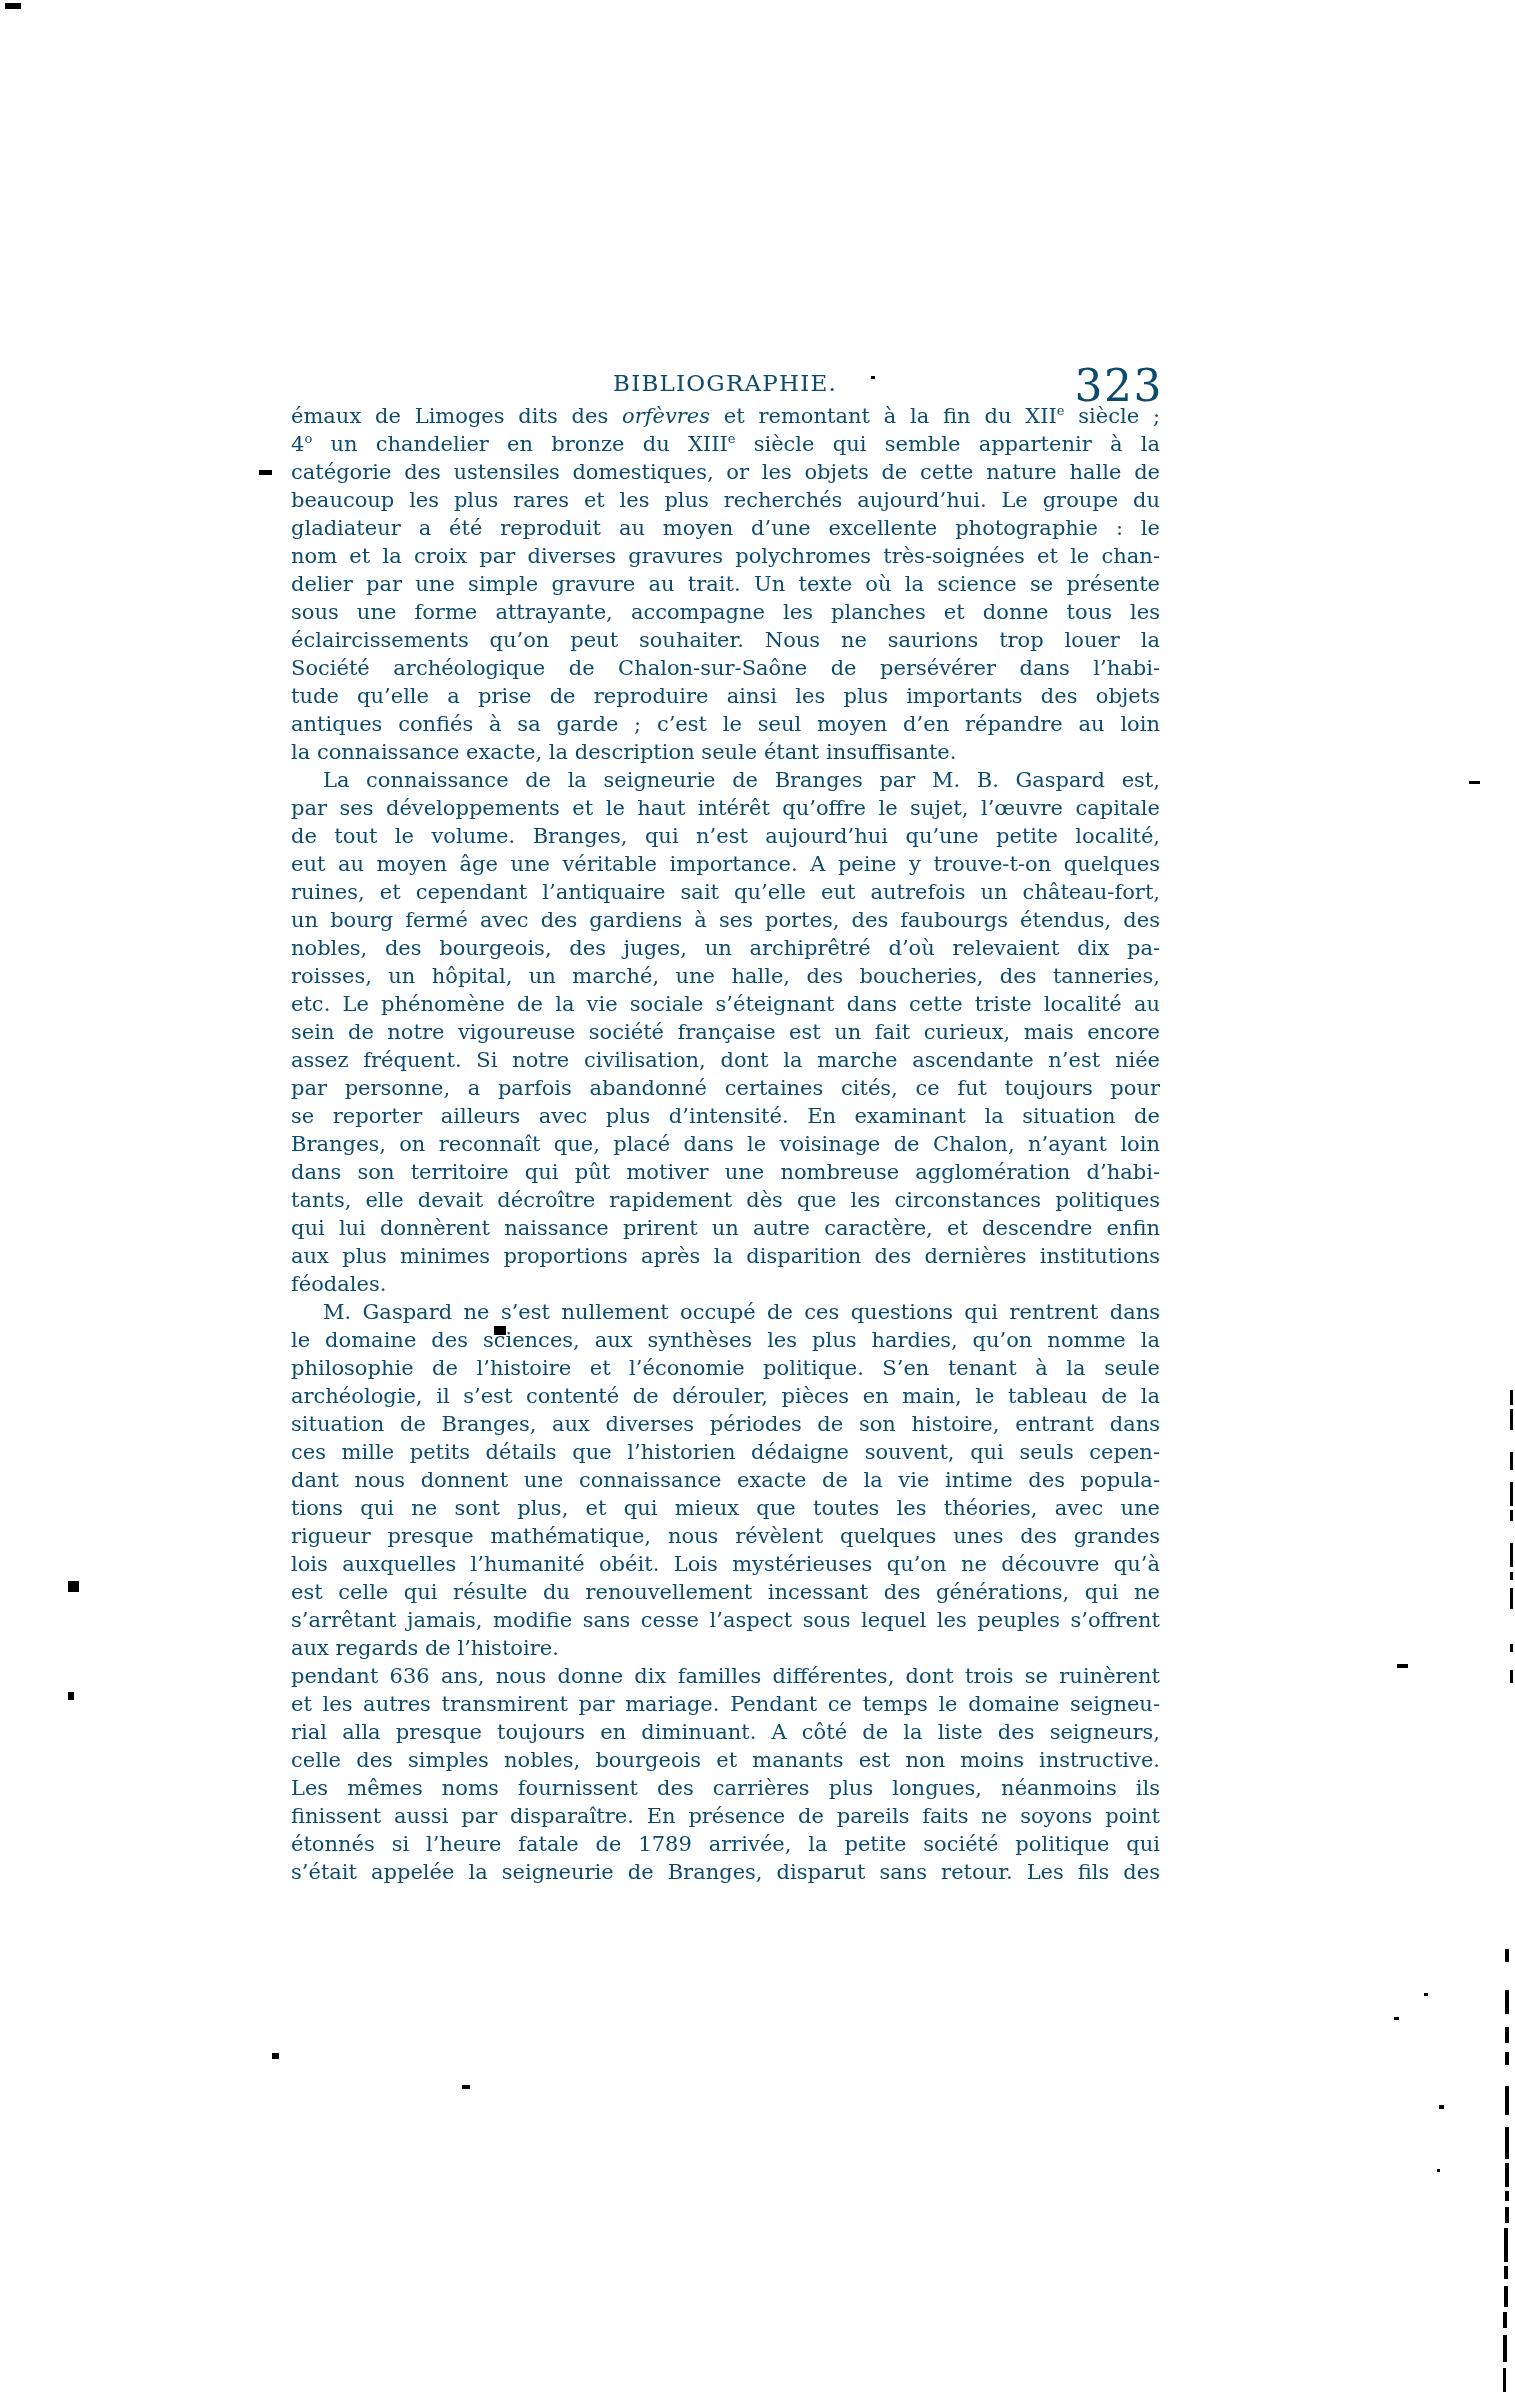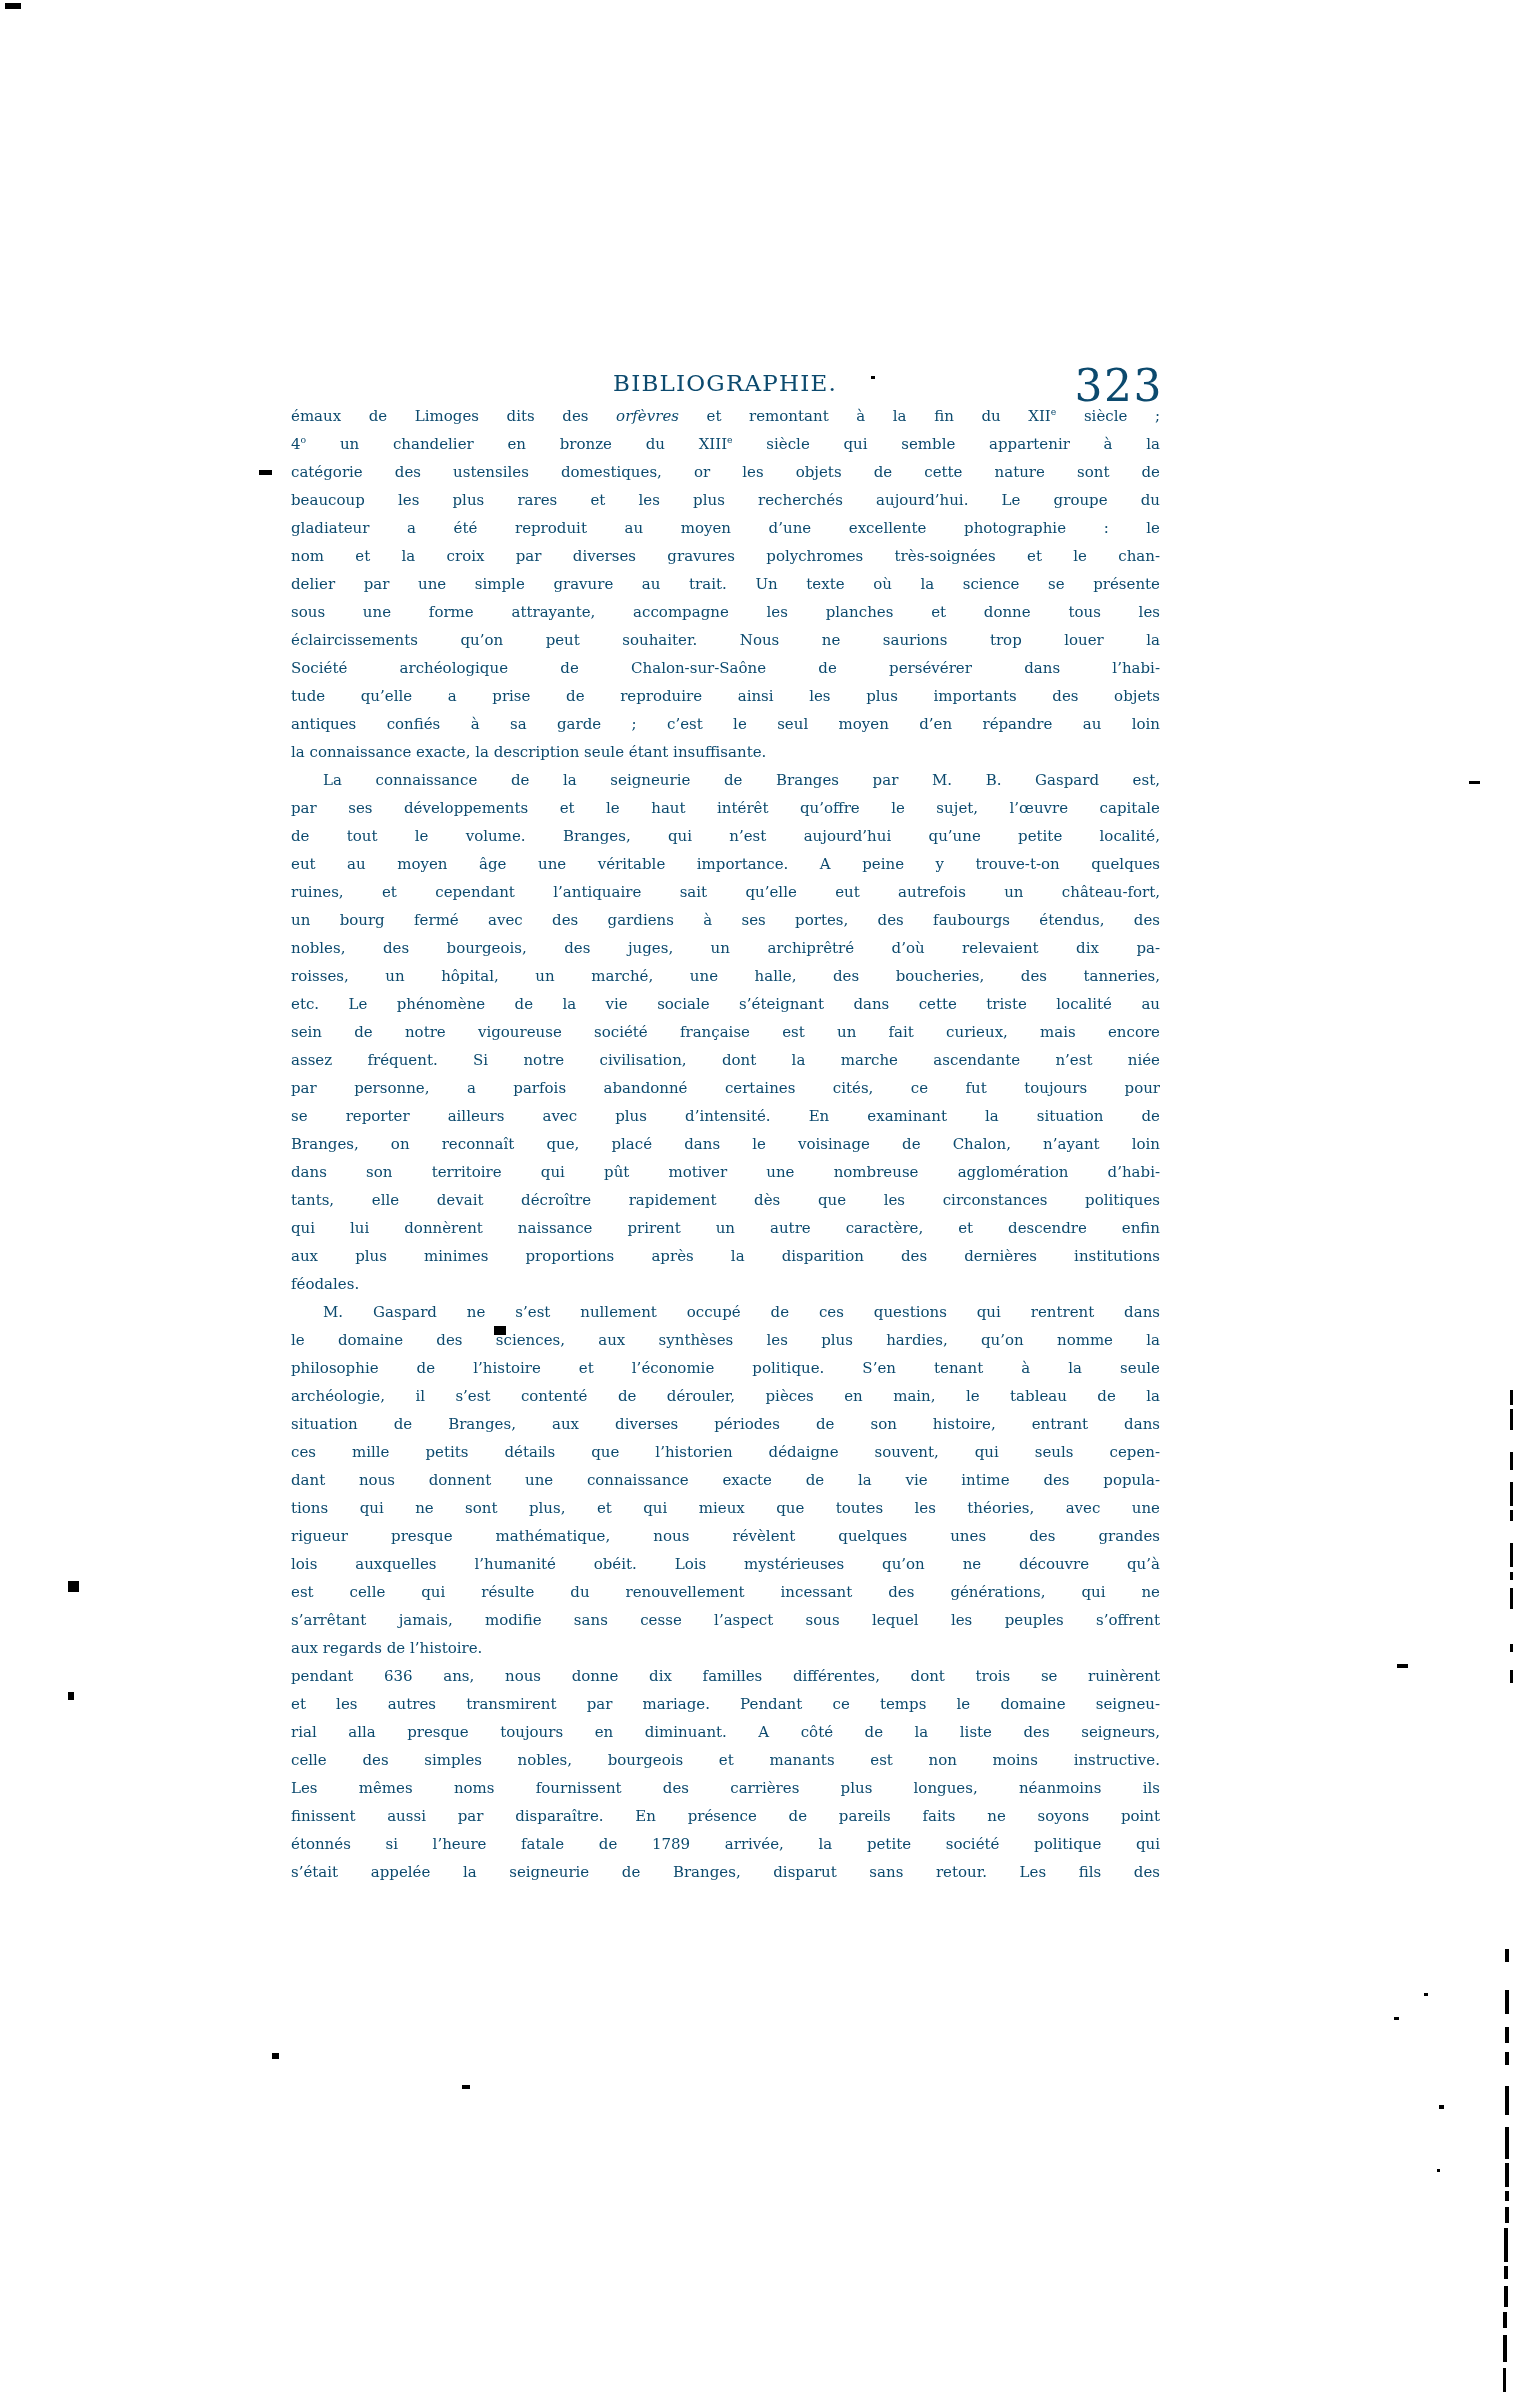--- a/index.html
+++ b/index.html
@@ -25,21 +25,21 @@
     letter-spacing:1.2px;
     white-space:nowrap;
   }
   .folio{
     position:absolute;right:-3.2px;top:0;
     font-size:44px;
     letter-spacing:1.6px;
   }
   .text-block{
     position:absolute;left:291px;top:402px;width:869px;
-    font-size:15px;
+    font-size:21px;
     line-height:28px;
   }
   .line{
     height:28px;
     text-align:justify;
     text-align-last:justify;
     white-space:normal;
   }
   .line.end{text-align-last:left;}
   .line.indent{padding-left:32px;}
@@ -56,21 +56,21 @@
 <div class="page">
 
   <div class="running-head">
     <span class="head-title">BIBLIOGRAPHIE.</span>
     <span class="folio">323</span>
   </div>
 
   <div class="text-block" id="text-block">
       <div class="line"><span>émaux de Limoges dits des </span><i>orfèvres</i><span> et remontant à la fin du XII</span><sup>e</sup><span> siècle ;</span></div>
       <div class="line"><span>4</span><sup>o</sup><span> un chandelier en bronze du XIII</span><sup>e</sup><span> siècle qui semble appartenir à la</span></div>
-      <div class="line"><span>catégorie des ustensiles domestiques, or les objets de cette nature sont de</span></div>
+      <div class="line"><span>catégorie des ustensiles domestiques, or les objets de cette nature halle de</span></div>
       <div class="line"><span>beaucoup les plus rares et les plus recherchés aujourd’hui. Le groupe du</span></div>
       <div class="line"><span>gladiateur a été reproduit au moyen d’une excellente photographie : le</span></div>
       <div class="line"><span>nom et la croix par diverses gravures polychromes très-soignées et le chan-</span></div>
       <div class="line"><span>delier par une simple gravure au trait. Un texte où la science se présente</span></div>
       <div class="line"><span>sous une forme attrayante, accompagne les planches et donne tous les</span></div>
       <div class="line"><span>éclaircissements qu’on peut souhaiter. Nous ne saurions trop louer la</span></div>
       <div class="line"><span>Société archéologique de Chalon-sur-Saône de persévérer dans l’habi-</span></div>
       <div class="line"><span>tude qu’elle a prise de reproduire ainsi les plus importants des objets</span></div>
       <div class="line"><span>antiques confiés à sa garde ; c’est le seul moyen d’en répandre au loin</span></div>
       <div class="line end"><span>la connaissance exacte, la description seule étant insuffisante.</span></div>

